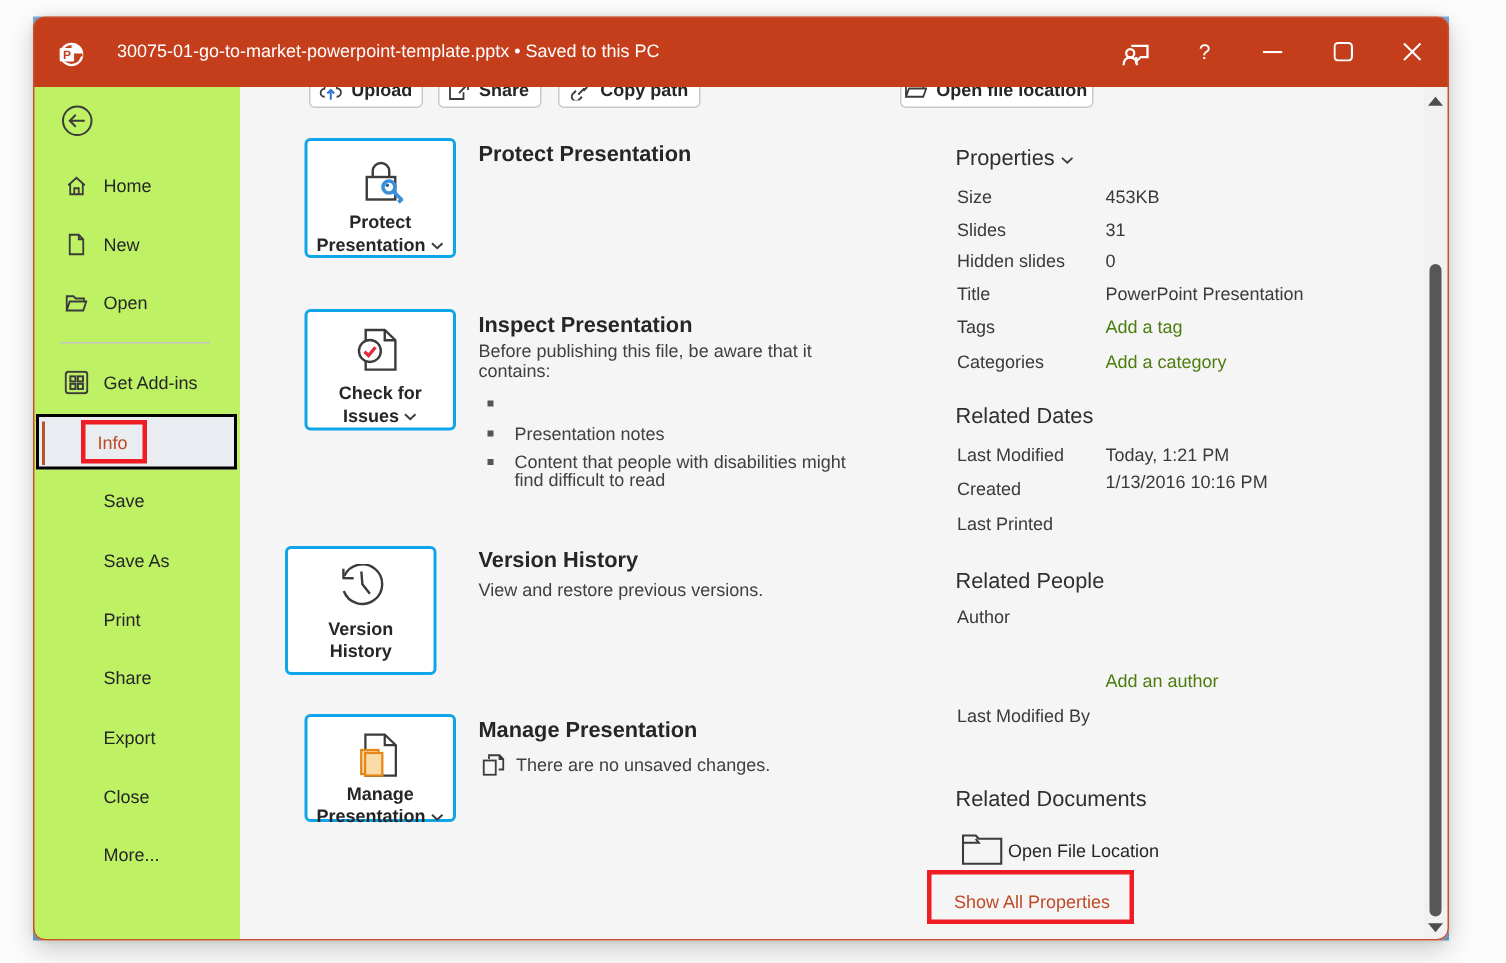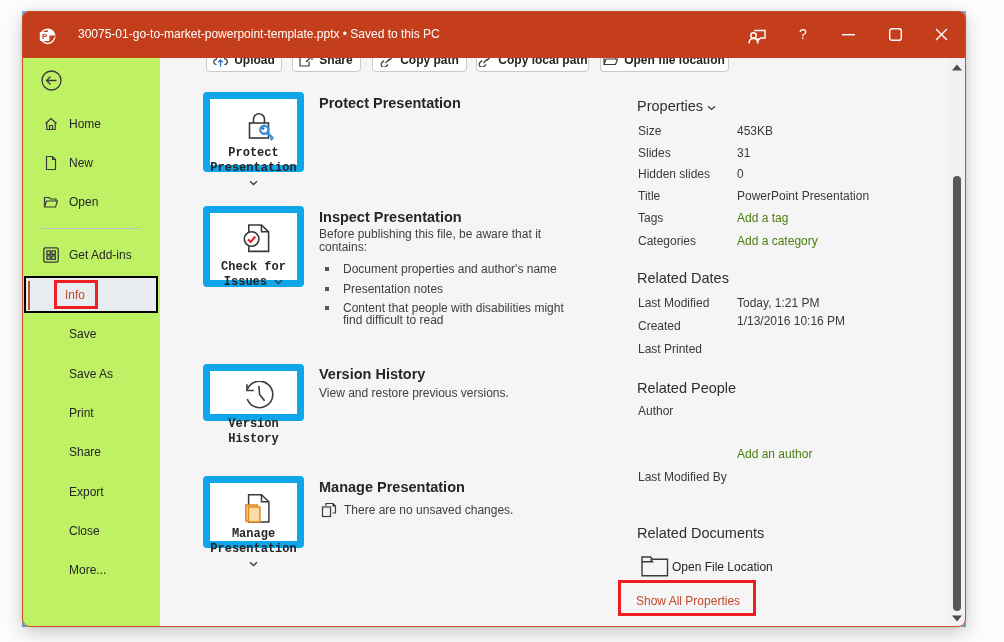--- a/index.html
+++ b/index.html
@@ -12,22 +12,22 @@
   border:1.5px solid #c6502e; border-radius:8px; z-index:60; pointer-events:none; }
 .abs { position:absolute; }
 #tbar { position:absolute; left:0; top:0; width:944px; height:47px; background:#c43e1c; z-index:30; }
 #tbar .title { position:absolute; left:56px; top:0; height:47px; line-height:47px; color:#fff; font-size:12px; }
 #sbar { position:absolute; left:0; top:47px; width:137.5px; height:569px; background:#bef264; z-index:10; }
 #content { position:absolute; left:137.5px; top:47px; width:789px; height:569px; background:#f5f5f5; }
 #scrolla { position:absolute; left:926.5px; top:47px; width:16px; height:569px; background:#f2f1f1; z-index:10; }
 #thumb { position:absolute; left:4.5px; top:118px; width:8px; height:435px; background:#575757; border-radius:4px; }
 .sideitem { position:absolute; left:47px; transform:translateY(-50%); font-size:12px; color:#262626; white-space:nowrap; }
 .sideicon { position:absolute; left:21px; transform:translateY(-50%); width:16px; height:16px; }
-.card { position:absolute; width:101px; background:#fff; border:7px solid #0ea5e9; border-radius:4px;
-  text-align:center; color:#262626;font-family:Liberation Mono, monospace; }
+.card { position:absolute; width:101px; background:#fff; border:2px solid #0ea5e9; border-radius:4px;
+  text-align:center; color:#262626; }
 .cardlabel { position:absolute; left:0; right:0; font-size:12px; font-weight:bold; line-height:15px; color:#262626; }
 .h1 { position:absolute; left:297px; font-size:14.5px; font-weight:bold; color:#262626; white-space:nowrap; }
 .body-text { position:absolute; left:297px; font-size:12px; color:#404040; line-height:13.5px; }
 .rp-label { position:absolute; left:616px; transform:translateY(-50%); font-size:12px; color:#3a3a3a; white-space:nowrap; }
 .rp-val { position:absolute; left:715px; transform:translateY(-50%); font-size:12px; color:#3a3a3a; white-space:nowrap; }
 .rp-gray { color:#4d7c0f; }
 .rp-h { position:absolute; left:615px; font-size:14.5px; color:#2f2f2f; white-space:nowrap; }
 .topbtn { position:absolute; top:37px; height:24px; background:#fff; border:1px solid #c9c9c9; border-radius:4px; z-index:6;
   font-size:12px; font-weight:bold; color:#262626; display:flex; align-items:center; justify-content:center; gap:6px; }
 .bullet { position:absolute; width:4px; height:4px; background:#555; }
@@ -54,26 +54,20 @@
         <path d="M9 2 H13 V6 M13 2 L7 8 M10 7.5 V12 H1 V3 H5.5"></path>
       </svg>
     <span>Share</span>
     </div>
   <div class="topbtn" style="left:349.5px;width:95px">
     <svg width="15" height="13" viewBox="0 0 15 13" fill="none" stroke="#3b3b3b" stroke-width="1.2">
         <path d="M6.5 9 L10.5 5 M5 6.5 L3 8.5 A2.8 2.8 0 0 0 7 12.5 L9 10.5 M10 6.5 L12 4.5 A2.8 2.8 0 0 0 8 0.5 L6 2.5"></path>
       </svg>
     <span>Copy path</span>
     </div>
-  <div class="topbtn" style="left:454px;width:113px">
-    <svg width="15" height="13" viewBox="0 0 15 13" fill="none" stroke="#3b3b3b" stroke-width="1.2">
-        <path d="M6.5 9 L10.5 5 M5 6.5 L3 8.5 A2.8 2.8 0 0 0 7 12.5 L9 10.5 M10 6.5 L12 4.5 A2.8 2.8 0 0 0 8 0.5 L6 2.5"></path>
-      </svg>
-    <span>Copy local path</span>
-    </div>
   <div class="topbtn" style="left:577.5px;width:129px">
     <svg width="15" height="12" viewBox="0 0 15 12" fill="none" stroke="#3b3b3b" stroke-width="1.2">
         <path d="M1 10.5 V1.5 H5.5 L7 3 H12.5 V5 M1 10.5 L3 5 H14.5 L12.5 10.5 Z"></path>
       </svg>
     <span>Open file location</span>
     </div>
 
   <div class="card" style="left:181px;top:81px;height:80px">
     <svg class="abs" style="left:33px;top:10px" width="34" height="32" viewBox="0 0 34 32">
       <path d="M10.5 14 V10.2 A5.5 5.5 0 0 1 21.5 10.2 V14" fill="none" stroke="#3b3b3b" stroke-width="1.6"></path>
@@ -97,28 +91,27 @@
       <circle cx="11.6" cy="17" r="7.3" fill="#fff" stroke="#3b3b3b" stroke-width="1.6"></circle>
       <path d="M8 17.4 L10.7 20 L15.3 14.5" fill="none" stroke="#e32b35" stroke-width="2.2"></path>
     </svg>
     <div class="cardlabel" style="top:47px">Check for<br>Issues <svg width="9" height="6" viewBox="0 0 9 6" style="display:inline-block">
           <path d="M1 1.2 L4.5 4.5 L8 1.2" fill="none" stroke="#3b3b3b" stroke-width="1.3"></path>
         </svg></div>
   </div>
   <div class="h1" style="top:198px">Inspect Presentation</div>
   <div class="body-text" style="top:217px;line-height:12.5px">Before publishing this file, be aware that it<br>contains:</div>
   <div class="bullet" style="left:303px;top:256px"></div>
-  <div class="blt" style="top:258px">Document properties and author's name</div>
   <div class="bullet" style="left:303px;top:275.5px"></div>
   <div class="blt" style="top:277.7px">Presentation notes</div>
   <div class="bullet" style="left:303px;top:294.5px"></div>
   <div class="blt" style="top:296.5px">Content that people with disabilities might</div>
   <div class="blt" style="top:309.3px">find difficult to read</div>
 
-  <div class="card" style="left:181px;top:353px;height:57px">
+  <div class="card" style="left:168px;top:353px;height:86px">
     <svg class="abs" style="left:34px;top:10px" width="32" height="30" viewBox="0 0 32 30">
       <path d="M3.6 7.9 A13.2 13.2 0 1 1 3.2 18" fill="none" stroke="#3b3b3b" stroke-width="1.6"></path>
       <path d="M2.9 3.2 L3 9.4 L9.8 9.5" fill="none" stroke="#3b3b3b" stroke-width="1.6"></path>
       <path d="M14.9 5 L15.6 13.5 L20.6 19.8" fill="none" stroke="#3b3b3b" stroke-width="1.6"></path>
     </svg>
     <div class="cardlabel" style="top:46px">Version<br>History</div>
   </div>
   <div class="h1" style="top:354.5px">Version History</div>
   <div class="body-text" style="top:375.5px">View and restore previous versions.</div>
 

